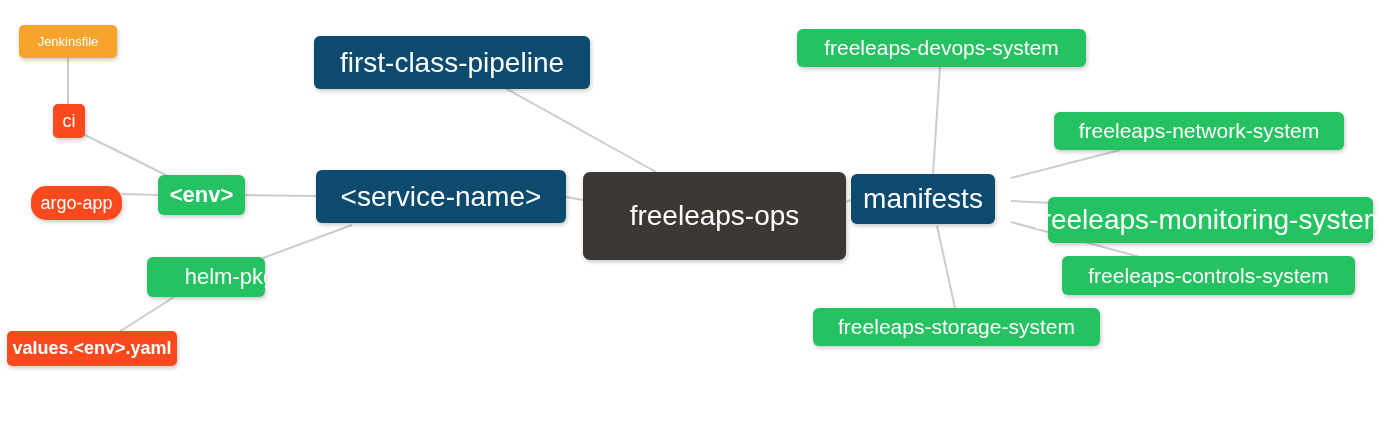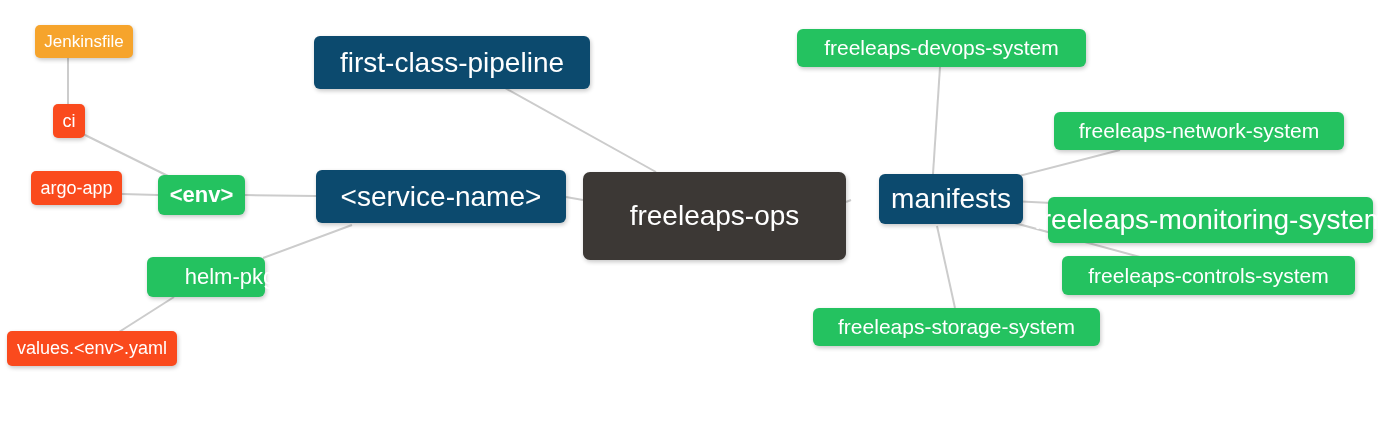--- a/index.html
+++ b/index.html
@@ -23,30 +23,30 @@
     box-shadow:1px 2px 4px rgba(0,0,0,0.22);
     cursor:pointer;
     font-family:"Liberation Sans", sans-serif;
   }
   .c-blue{background:#0c4a6e;}
   .c-green{background:#24C260;}
   .c-red{background:#FA4A1D;}
   .c-orange{background:#F6A42C;}
   .c-dark{background:#3C3835;}
 
-  #n-jenkinsfile {left:19px;  top:25px;  width:98px;  height:33px; font-size:17px; border-radius:5px;margin-left:16px;}
+  #n-jenkinsfile {left:19px;  top:25px;  width:98px;  height:33px; font-size:13px; border-radius:5px;}
   #n-ci          {left:53px;  top:104px; width:32px;  height:34px; font-size:18px; border-radius:5px;}
-  #n-argo-app    {left:31px;  top:171px; width:91px;  height:34px; font-size:18px; border-radius:5px;}
+  #n-argo-app    {left:31px;  top:186px; width:91px;  height:34px; font-size:18px; border-radius:15px;}
   #n-env         {left:158px; top:175px; width:87px;  height:40px; font-size:22px;font-weight:bold;}
   #n-helm-pkg    {left:147px; top:257px; width:118px; height:40px; font-size:22px;padding-left:48px;}
-  #n-values      {left:7px;   top:331px; width:170px; height:35px; font-size:18px; border-radius:5px;}
+  #n-values      {left:7px;   top:331px; width:170px; height:35px; font-size:18px; border-radius:5px;font-weight:bold;}
   #n-pipeline    {left:314px; top:36px;  width:276px; height:53px; font-size:28px;}
   #n-service     {left:316px; top:170px; width:250px; height:53px; font-size:28px;}
   #n-ops         {left:583px; top:172px; width:263px; height:88px; font-size:28px; border-radius:7px;}
-  #n-manifests   {left:851px; top:174px; width:144px; height:50px; font-size:28px;margin-left:28px;}
+  #n-manifests   {left:851px; top:174px; width:144px; height:50px; font-size:28px;}
   #n-devops      {left:797px; top:29px;  width:289px; height:38px; font-size:21px;}
   #n-network     {left:1054px;top:112px; width:290px; height:38px; font-size:21px;}
   #n-monitoring  {left:1048px;top:197px; width:325px; height:46px; font-size:28px;}
   #n-controls    {left:1062px;top:256px; width:293px; height:39px; font-size:21px;}
   #n-storage     {left:813px; top:308px; width:287px; height:38px; font-size:21px;}
 </style>
 </head>
 <body>
 
 <div class="canvas">

